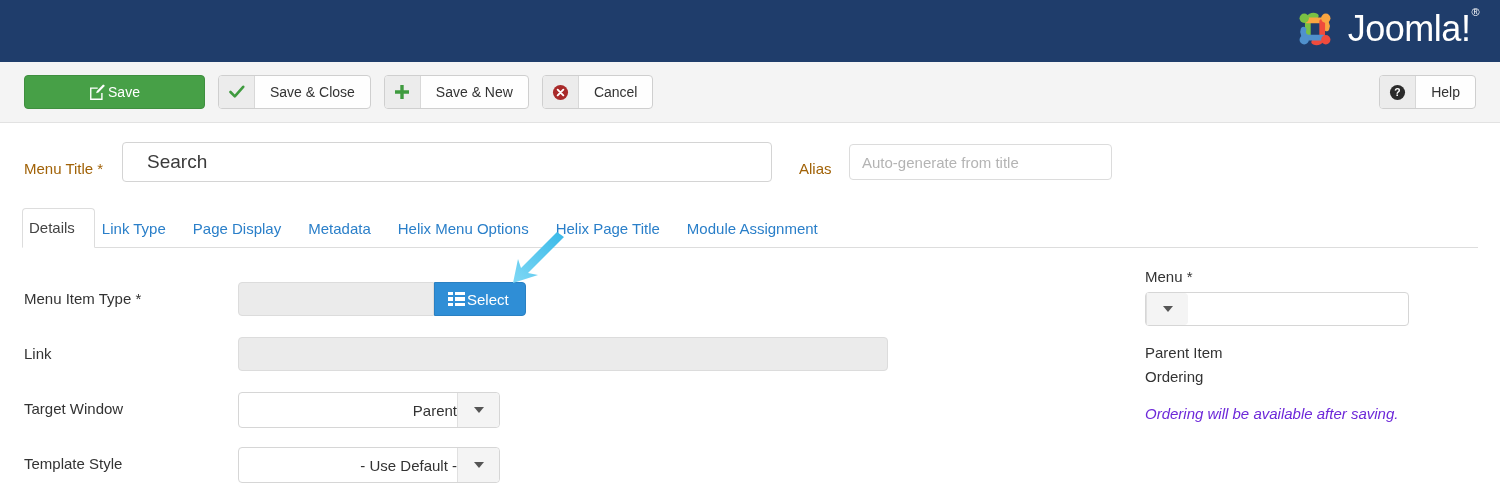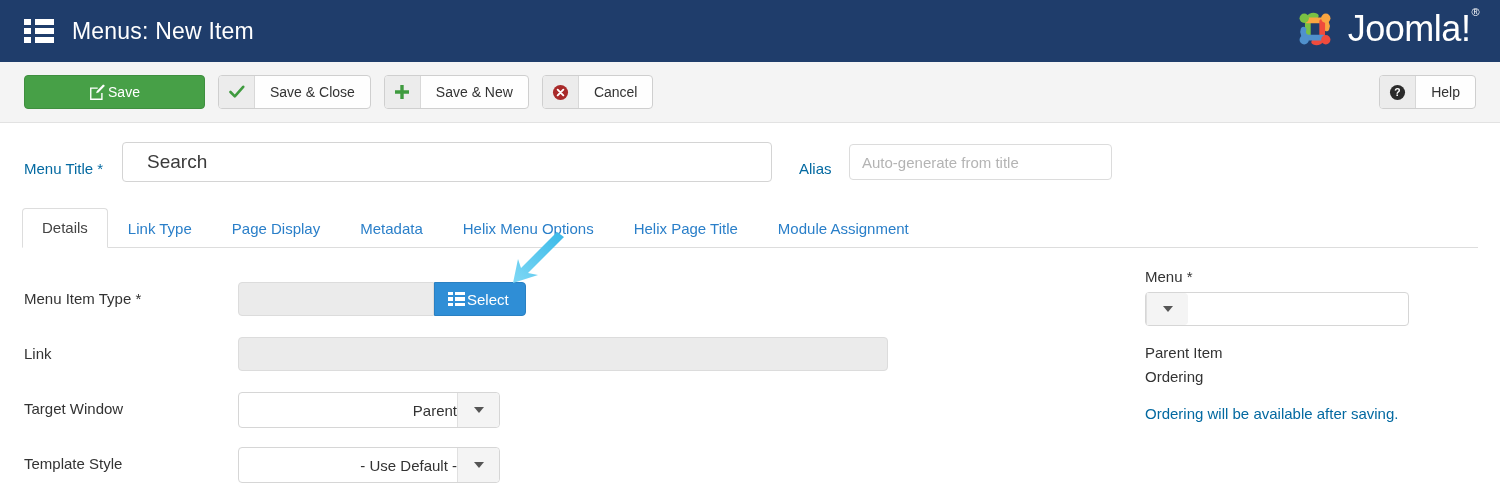--- a/index.html
+++ b/index.html
@@ -60,21 +60,21 @@
   }
   .btn-split .lb {
     display: flex; align-items: center; padding: 0 15px;
     font-size: 14px; color: #333; white-space: nowrap;
   }
   .help-wrap { margin-left: auto; }
   .toolbar svg { display: block; }
 
   
   .titlerow { position: absolute; top: 140px; left: 0; width: 1500px; height: 62px; }
-  .lbl { font-size: 15px; color: #0369a1; }
+  .lbl { font-size: 15px; color: #a16207; }
   .mt-label { position: absolute; left: 24px; top: 20px; }
   .mt-input {
     position: absolute; left: 122px; top: 2px;
     width: 650px; height: 40px;
     border: 1px solid #d4d4d4; border-radius: 4px; background: #fff;
     font-size: 19px; color: #3a3a3a; padding: 0 24px;
     font-family: "Liberation Sans", sans-serif;
   }
   .al-label { position: absolute; left: 799px; top: 20px; text-align: right; }
   .al-input {
@@ -86,21 +86,21 @@
   }
   .al-input::placeholder { color: #b4b4b4; }
 
   
   .tabs {
     position: absolute; top: 209px; left: 22px; width: 1456px; height: 39px;
     display: flex; align-items: flex-end;
     border-bottom: 1px solid #dddddd;
   }
   .tab {
-    font-size: 15px; color: #2a7fc9; padding: 9px 19px 10px 19px;
+    font-size: 15px; color: #2a7fc9; padding: 9px 19px 10px 6px;
     cursor: pointer; white-space: nowrap; line-height: 19px;
     border: 1px solid transparent; border-bottom: none; position: relative; top: 1px;
   }
   .tab.active {
     color: #444; background: #fff;
     border: 1px solid #dddddd; border-bottom: 1px solid #fff;
     border-radius: 4px 4px 0 0;
   }
 
   
@@ -150,42 +150,31 @@
     position: relative; width: 264px; height: 34px;
     border: 1px solid #d6d6d6; border-radius: 4px; background: #fff;
     display: flex; align-items: center; cursor: pointer; margin-bottom: 18px;
   }
   .panel .dd2 .val { flex: 1; padding-left: 11px; font-size: 15px; color: #333; }
   .panel .dd2 .caret {
     width: 42px; height: 100%; background: #f4f4f4;
     border-left: 1px solid #e0e0e0; border-radius: 0 4px 4px 0;
     display: flex; align-items: center; justify-content: center;
   }
-  .panel .ordnote { font-size: 15px; color: #0369a1; margin-top: 20px; }
+  .panel .ordnote { font-size: 15px; color: #6d28d9; margin-top: 20px; font-style: italic; }
 
   
   .anno { position: absolute; left: 470px; top: 228px; pointer-events: none; }
 </style>
 </head>
 <body>
 
 <div class="page">
 
   <div class="header">
-    <div class="header-left">
-      <span class="list-icon">
-        <span class="r row1"></span>
-          <span class="b row1"></span>
-        <span class="r row2"></span>
-          <span class="b row2"></span>
-        <span class="r row3"></span>
-          <span class="b row3"></span>
-      </span>
-      <span class="header-title">Menus: New Item</span>
-    </div>
     <div class="brand">
       <svg class="brand-mark" viewBox="0 0 64 64">
         <g fill="none" stroke-width="8" stroke-linecap="round">
           <path d="M22 42 L22 20 A8 8 0 0 1 33 14" stroke="#7ac143"></path>
           <path d="M22 20 L42 20 A8 8 0 0 1 48 31" stroke="#f9a541"></path>
           <path d="M42 22 L42 44 A8 8 0 0 1 31 50" stroke="#ef4b3c"></path>
           <path d="M42 44 L22 44 A8 8 0 0 1 16 33" stroke="#5091cd"></path>
         </g>
         <circle cx="17" cy="17" r="6.5" fill="#7ac143"></circle>
         <circle cx="47" cy="17" r="6.5" fill="#f9a541"></circle>

